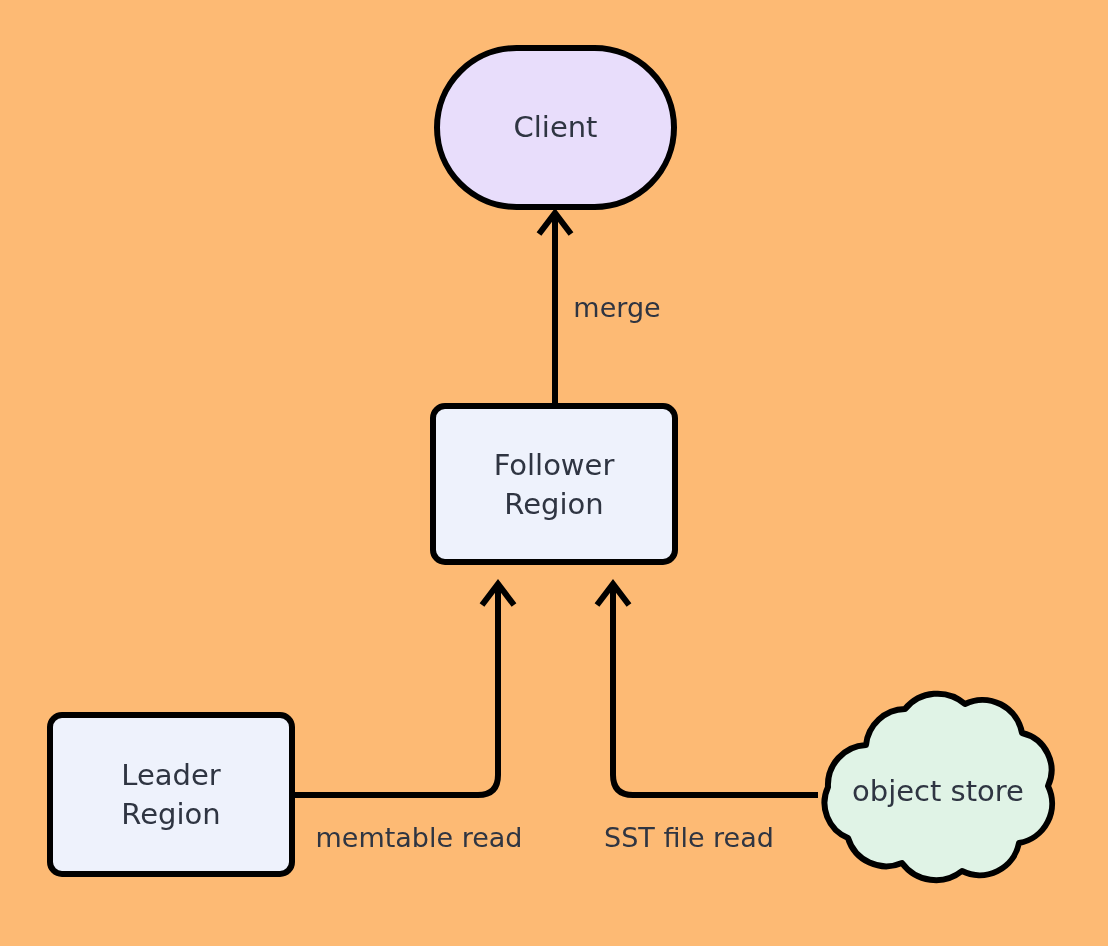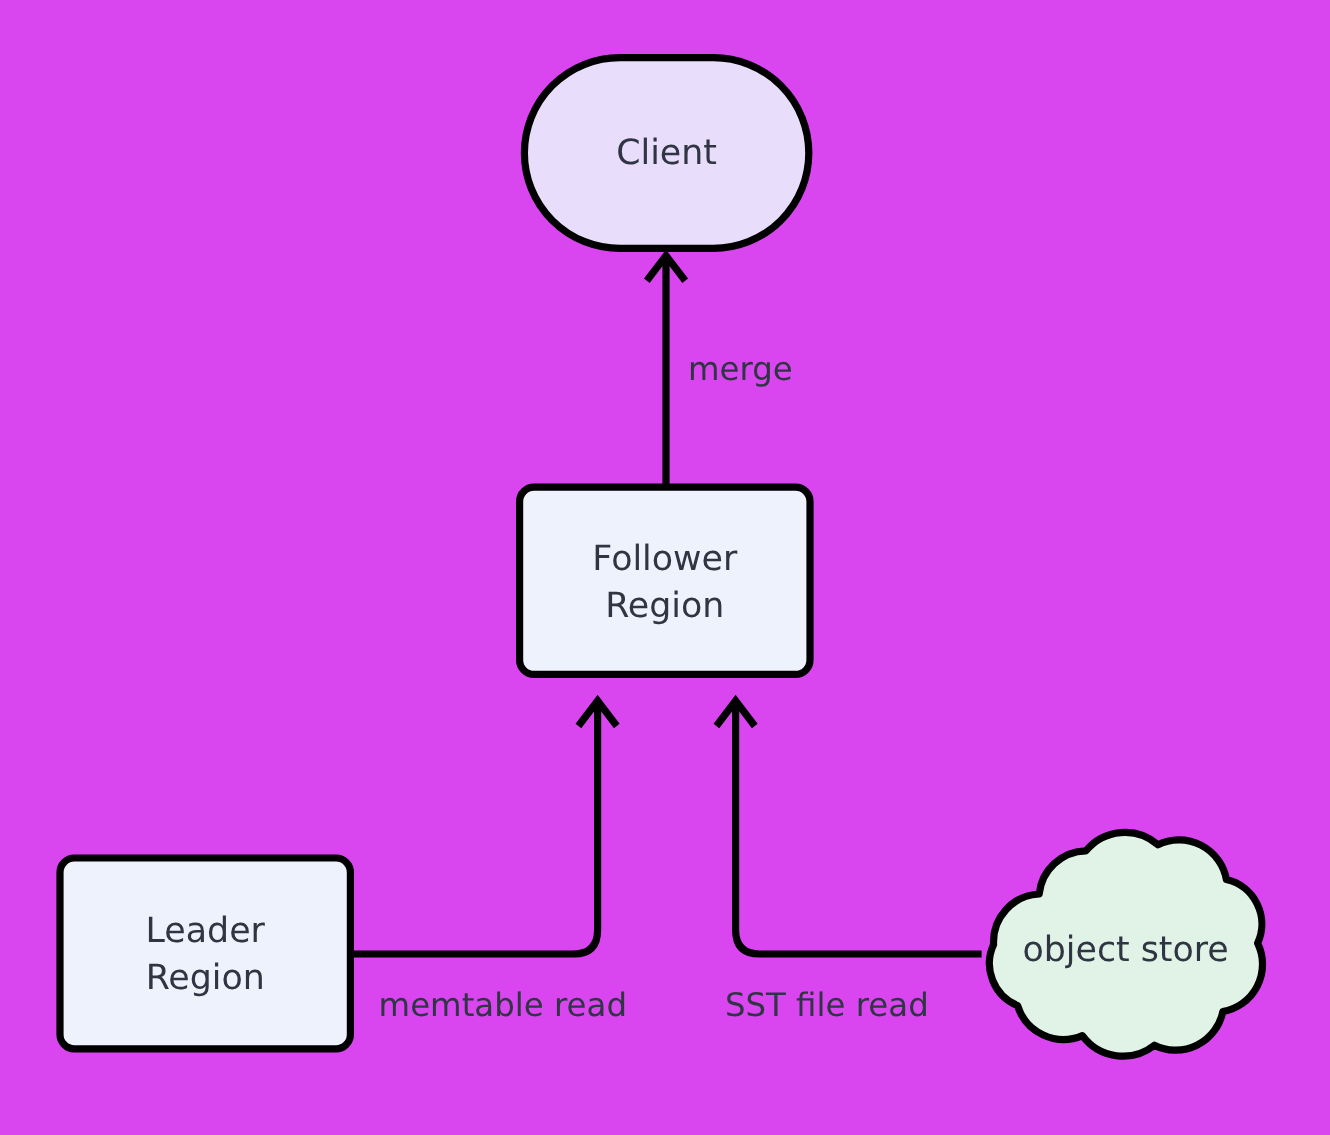--- a/index.html
+++ b/index.html
@@ -8,21 +8,21 @@
     padding: 0;
     background: #ffffff;
   }
   body {
     font-family: "DejaVu Sans", "Liberation Sans", sans-serif;
   }
   #canvas {
     position: relative;
     width: 1108px;
     height: 946px;
-    background: #d946ef;
+    background: #fdba74;
     overflow: hidden;
   }
   #diagram-svg {
     position: absolute;
     left: 0;
     top: 0;
     width: 1108px;
     height: 946px;
   }
   .node-label {

